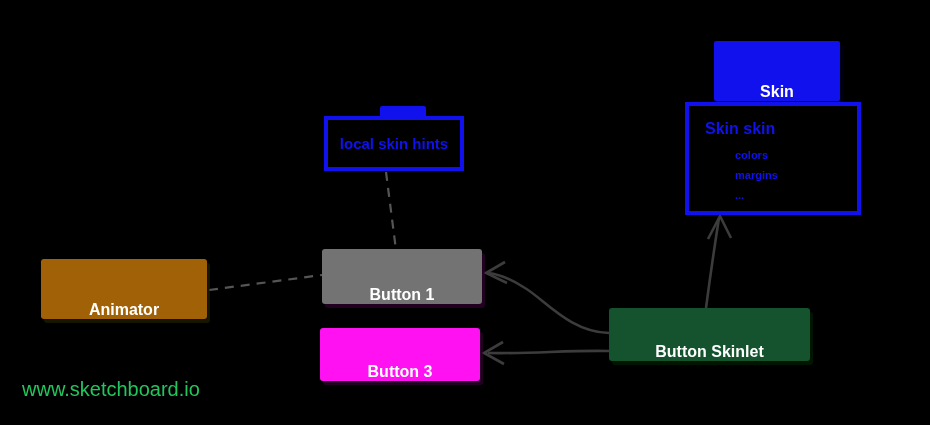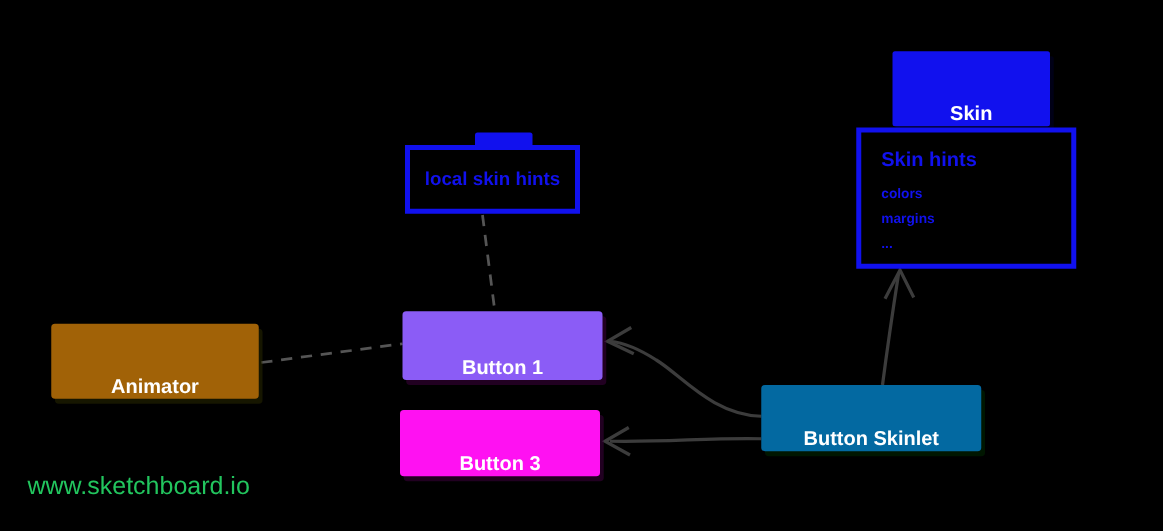--- a/index.html
+++ b/index.html
@@ -48,43 +48,43 @@
     color: #FFFFFF;
     font-size: 16px;
     box-shadow: 3px 4px 0 0 rgba(40,40,0,0.55);
     border-radius: 3px;
   }
   .box-button1 {
     left: 322px;
     top: 249px;
     width: 160px;
     height: 55px;
-    background: #8b5cf6;
+    background: #737373;
     color: #FFFFFF;
     font-size: 16px;
     box-shadow: 3px 4px 0 0 rgba(60,0,60,0.55);
     border-radius: 3px;
   }
   .box-button2 {
     left: 320px;
     top: 328px;
     width: 160px;
     height: 53px;
     background: #FF11F2;
     color: #FFFFFF;
     font-size: 16px;
     box-shadow: 3px 4px 0 0 rgba(60,0,60,0.55);
     border-radius: 3px;
   }
   .box-skinlet {
     left: 609px;
     top: 308px;
-    width: 176px;
+    width: 201px;
     height: 53px;
-    background: #0369a1;
+    background: #14532d;
     color: #FFFFFF;
     font-size: 16px;
     box-shadow: 3px 4px 0 0 rgba(0,40,0,0.55);
     border-radius: 3px;
   }
   
   .box-outline {
     border: 4px solid #1111EE;
     background: transparent;
   }
@@ -121,20 +121,21 @@
     font-weight: bold;
     color: #1111EE;
     line-height: 1.1;
     margin-bottom: 7px;
   }
   .skinhints-item {
     font-size: 11px;
     font-weight: bold;
     color: #1111EE;
     line-height: 1.85;
+    margin-left: 30px;
   }
   .watermark {
     position: absolute;
     left: 22px;
     top: 378px;
     color: #22c55e;
     font-size: 20px;
     font-weight: normal;
     letter-spacing: 0px;
     user-select: none;
@@ -167,21 +168,21 @@
 
     <path d="M 706 308 C 709 285 714 250 719 218" fill="none" stroke="#3C3C3C" stroke-width="2.6"></path>
     <path d="M 708 239 L 720 216 L 731 238" fill="none" stroke="#3C3C3C" stroke-width="2.6"></path>
   </svg>
 
   <div class="node box-skin">
     <span>Skin</span>
   </div>
 
   <div class="node box-outline box-skinhints">
-    <div class="skinhints-title">Skin hints</div>
+    <div class="skinhints-title">Skin skin</div>
     <div class="skinhints-item">colors</div>
     <div class="skinhints-item">margins</div>
     <div class="skinhints-item">...</div>
   </div>
 
   <div class="tab-handle"></div>
   <div class="node box-outline box-localhints">
     <span>local skin hints</span>
   </div>
 

